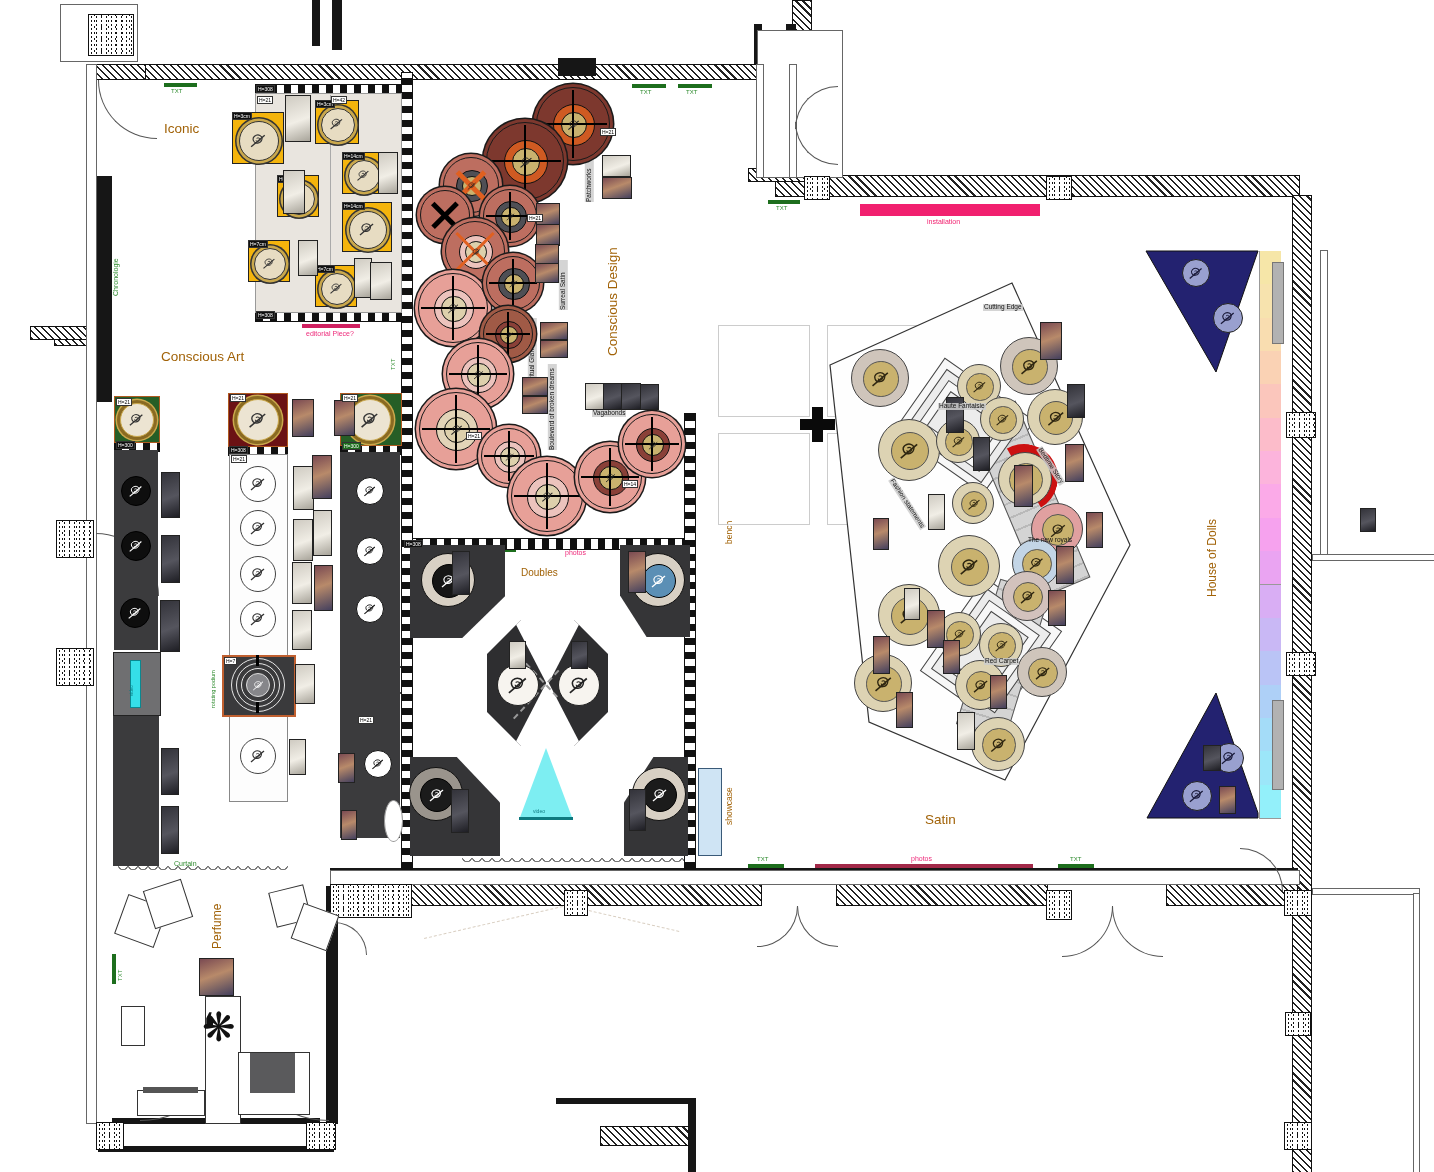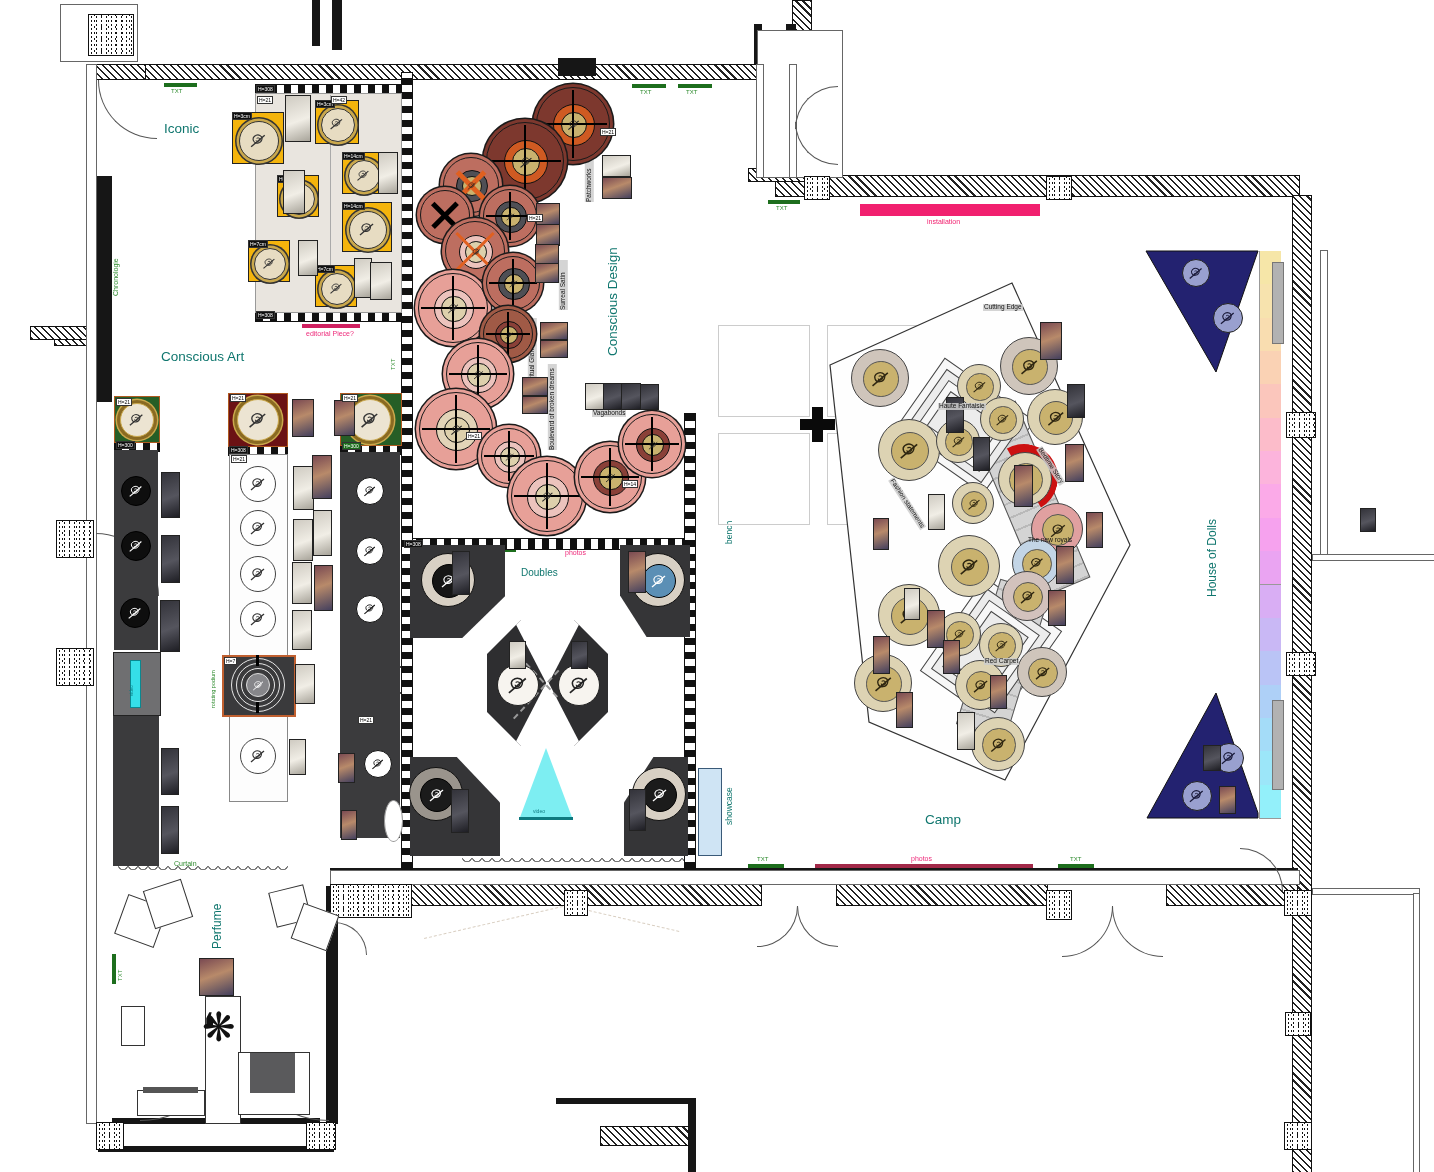--- a/index.html
+++ b/index.html
@@ -1,20 +1,20 @@
 <!DOCTYPE html>
 <html><head>
 <meta charset="utf-8">
 <style>
   html,body{margin:0;padding:0;background:#fff}
   .plan{position:relative;width:1434px;height:1172px;background:#fff;overflow:hidden;
         font-family:"Liberation Sans",sans-serif;color:#222}
   .abs,.lbl,.ph,.arc,.cir,.tag{position:absolute}
   .lbl{white-space:nowrap;line-height:1.05}
-  .blue{color:#0f766e}
+  .blue{color:#a16207}
   .green{color:#2e8b2e}
   .pinkt{color:#ee2a7a}
   .v{writing-mode:vertical-rl;transform:rotate(180deg)}
   .zone{background:rgba(205,205,205,.85);color:#111;font-size:6.5px;padding:0 1px}
   .tag{font-size:5px;line-height:6px;padding:0 1px;border:.5px solid #333;z-index:40}
   .tag.w{background:#fff;color:#000}
   .tag.d{background:#111;color:#fff}
   .tag.g{background:#1d6e1d;color:#fff}
   .wh{background:repeating-linear-gradient(45deg,#222 0 1.5px,#fff 1.5px 5px);border:1px solid #111}
   .sol{background:#161616}
@@ -41,21 +41,21 @@
 </style>
 </head>
 <body>
 
 <div class="plan">
 
   <div class="lbl blue" style="left:164px;top:122px;font-size:13.5px">Iconic</div>
   <div class="lbl blue" style="left:161px;top:350px;font-size:13.5px">Conscious Art</div>
   <div class="lbl blue v" style="left:606px;top:248px;height:108px;font-size:13.5px">Conscious Design</div>
   <div class="lbl blue" style="left:521px;top:568px;font-size:10px">Doubles</div>
-  <div class="lbl blue" style="left:925px;top:813px;font-size:13.5px">Camp</div>
+  <div class="lbl blue" style="left:925px;top:813px;font-size:13.5px">Satin</div>
   <div class="lbl blue v" style="left:1206px;top:503px;height:94px;font-size:12px">House of Dolls</div>
   <div class="lbl blue v" style="left:211px;top:893px;height:56px;font-size:12px">Perfume</div>
   <div class="lbl blue v" style="left:725px;top:508px;height:36px;font-size:8.5px">bench</div>
   <div class="lbl blue v" style="left:725px;top:781px;height:44px;font-size:8.5px">showcase</div>
 
   <div class="abs" style="left:164px;top:83px;width:33px;height:4px;background:#1d6e1d"></div>
   <div class="lbl green" style="left:171px;top:88px;font-size:6px">TXT</div>
   <div class="abs" style="left:632px;top:84px;width:34px;height:4px;background:#1d6e1d"></div>
   <div class="lbl green" style="left:640px;top:89px;font-size:6px">TXT</div>
   <div class="abs" style="left:678px;top:84px;width:34px;height:4px;background:#1d6e1d"></div>

